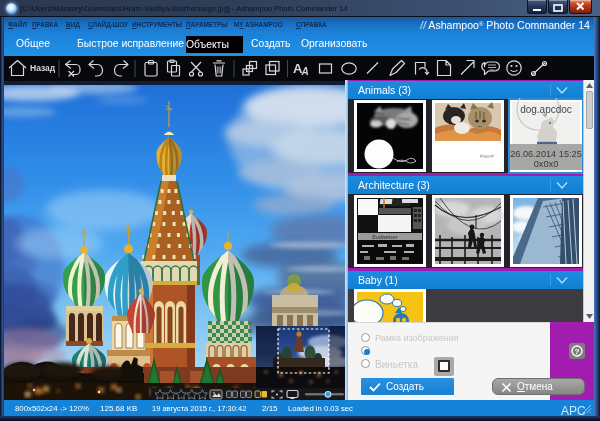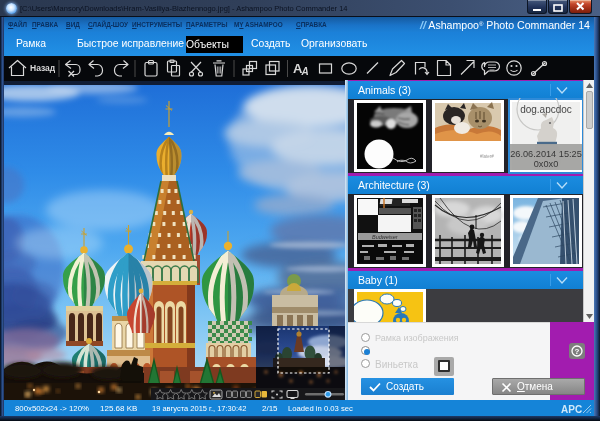--- a/index.html
+++ b/index.html
@@ -66,21 +66,21 @@
     <span class="mi" style="left:32px"><u>П</u>РАВКА</span>
     <span class="mi" style="left:66px"><u>В</u>ИД</span>
     <span class="mi" style="left:88px"><u>С</u>ЛАЙД-ШОУ</span>
     <span class="mi" style="left:132px"><u>И</u>НСТРУМЕНТЫ</span>
     <span class="mi" style="left:186px"><u>П</u>АРАМЕТРЫ</span>
     <span class="mi" style="left:234px">M<u>Y</u> ASHAMPOO</span>
     <span class="mi" style="left:296px"><u>С</u>ПРАВКА</span>
     <div id="brand"><span class="sl">//</span> Ashampoo<span style="font-size:6px;vertical-align:3px">®</span> Photo Commander 14</div>
   </div>
   <div class="abs" id="tabs">
-    <span class="tab" style="left:16px">Рамка</span>
+    <span class="tab" style="left:16px">Общее</span>
     <span class="tab" style="left:77px">Быстрое исправление</span>
     <div id="tabsel">Объекты</div>
     <span class="tab" style="left:251px">Создать</span>
     <span class="tab" style="left:301px">Организовать</span>
   </div>
   <div class="abs" id="tbar">
   <svg width="600" height="25" style="position:absolute;left:0;top:0">
     <g fill="none" stroke="#d9d9d9" stroke-width="1.2">
       <path d="M9,12 L17.5,4.5 L26,12" stroke-linejoin="round"></path>
       <path d="M11.5,10.5 V19.5 H23.5 V10.5"></path>
@@ -804,34 +804,34 @@
           <circle cx="8" cy="8" r="5" fill="none" stroke="#fff" stroke-width="1.3"></circle>
           <text x="8" y="11" font-size="8" fill="#fff" text-anchor="middle" font-weight="bold">?</text>
         </svg>
  </div>
  <div style="position:absolute;left:13px;top:55px;width:93px;height:17px;background:linear-gradient(180deg,#2591e2,#1a7fd0);border-radius:1px;color:#fff;font-size:10px;line-height:17px">
    <svg width="12" height="10" style="position:absolute;left:8px;top:4px">
           <path d="M1,5 L4.5,8.5 L11,1.5" fill="none" stroke="#fff" stroke-width="1.8"></path>
         </svg>
    <span style="position:absolute;left:25px">Создать</span>
  </div>
- <div style="position:absolute;left:144px;top:55px;width:93px;height:17px;background:linear-gradient(180deg,#a9a9a9,#868686);border:1px solid #6f6f6f;border-radius:1px;color:#fff;font-size:10px;line-height:15px">
+ <div style="position:absolute;left:144px;top:55px;width:93px;height:17px;background:linear-gradient(180deg,#a9a9a9,#868686);border:1px solid #6f6f6f;border-radius:6px;color:#fff;font-size:10px;line-height:15px">
    <svg width="11" height="11" style="position:absolute;left:8px;top:2.5px">
           <path d="M1.5,1.5 L9.5,9.5 M9.5,1.5 L1.5,9.5" stroke="#fff" stroke-width="1.6"></path>
         </svg>
    <span style="position:absolute;left:24px"><u>О</u>тмена</span>
  </div>
 </div>
   <div class="abs" id="status">
  <span style="left:15px;font-size:7.8px">800x502x24 -&gt; 120%</span>
  <span style="left:100px">125.68 KB</span>
  <span style="left:152px;font-size:7.5px">19 августа 2015 г., 17:30:42</span>
  <span style="left:262px">2/15</span>
  <span style="left:288px;font-size:7.7px">Loaded in 0.03 sec</span>
- <span style="left:561px;font-size:10px;font-weight:bold;color:#cfe8fa">APC</span>
+ <span style="left:561px;font-size:12px;font-weight:normal;color:#cfe8fa">APC</span>
  <svg width="10" height="10" style="position:absolute;right:8px;top:4px">
         <g stroke="#9fccec" stroke-width="1">
           <path d="M9,1 L1,9 M9,4.5 L4.5,9 M9,8 L8,9"></path>
         </g>
       </svg>
 </div>
   <div class="abs" id="bleft"></div>
   <div class="abs" id="bright"></div>
   <div class="abs" id="bbot"></div>
 </div>

